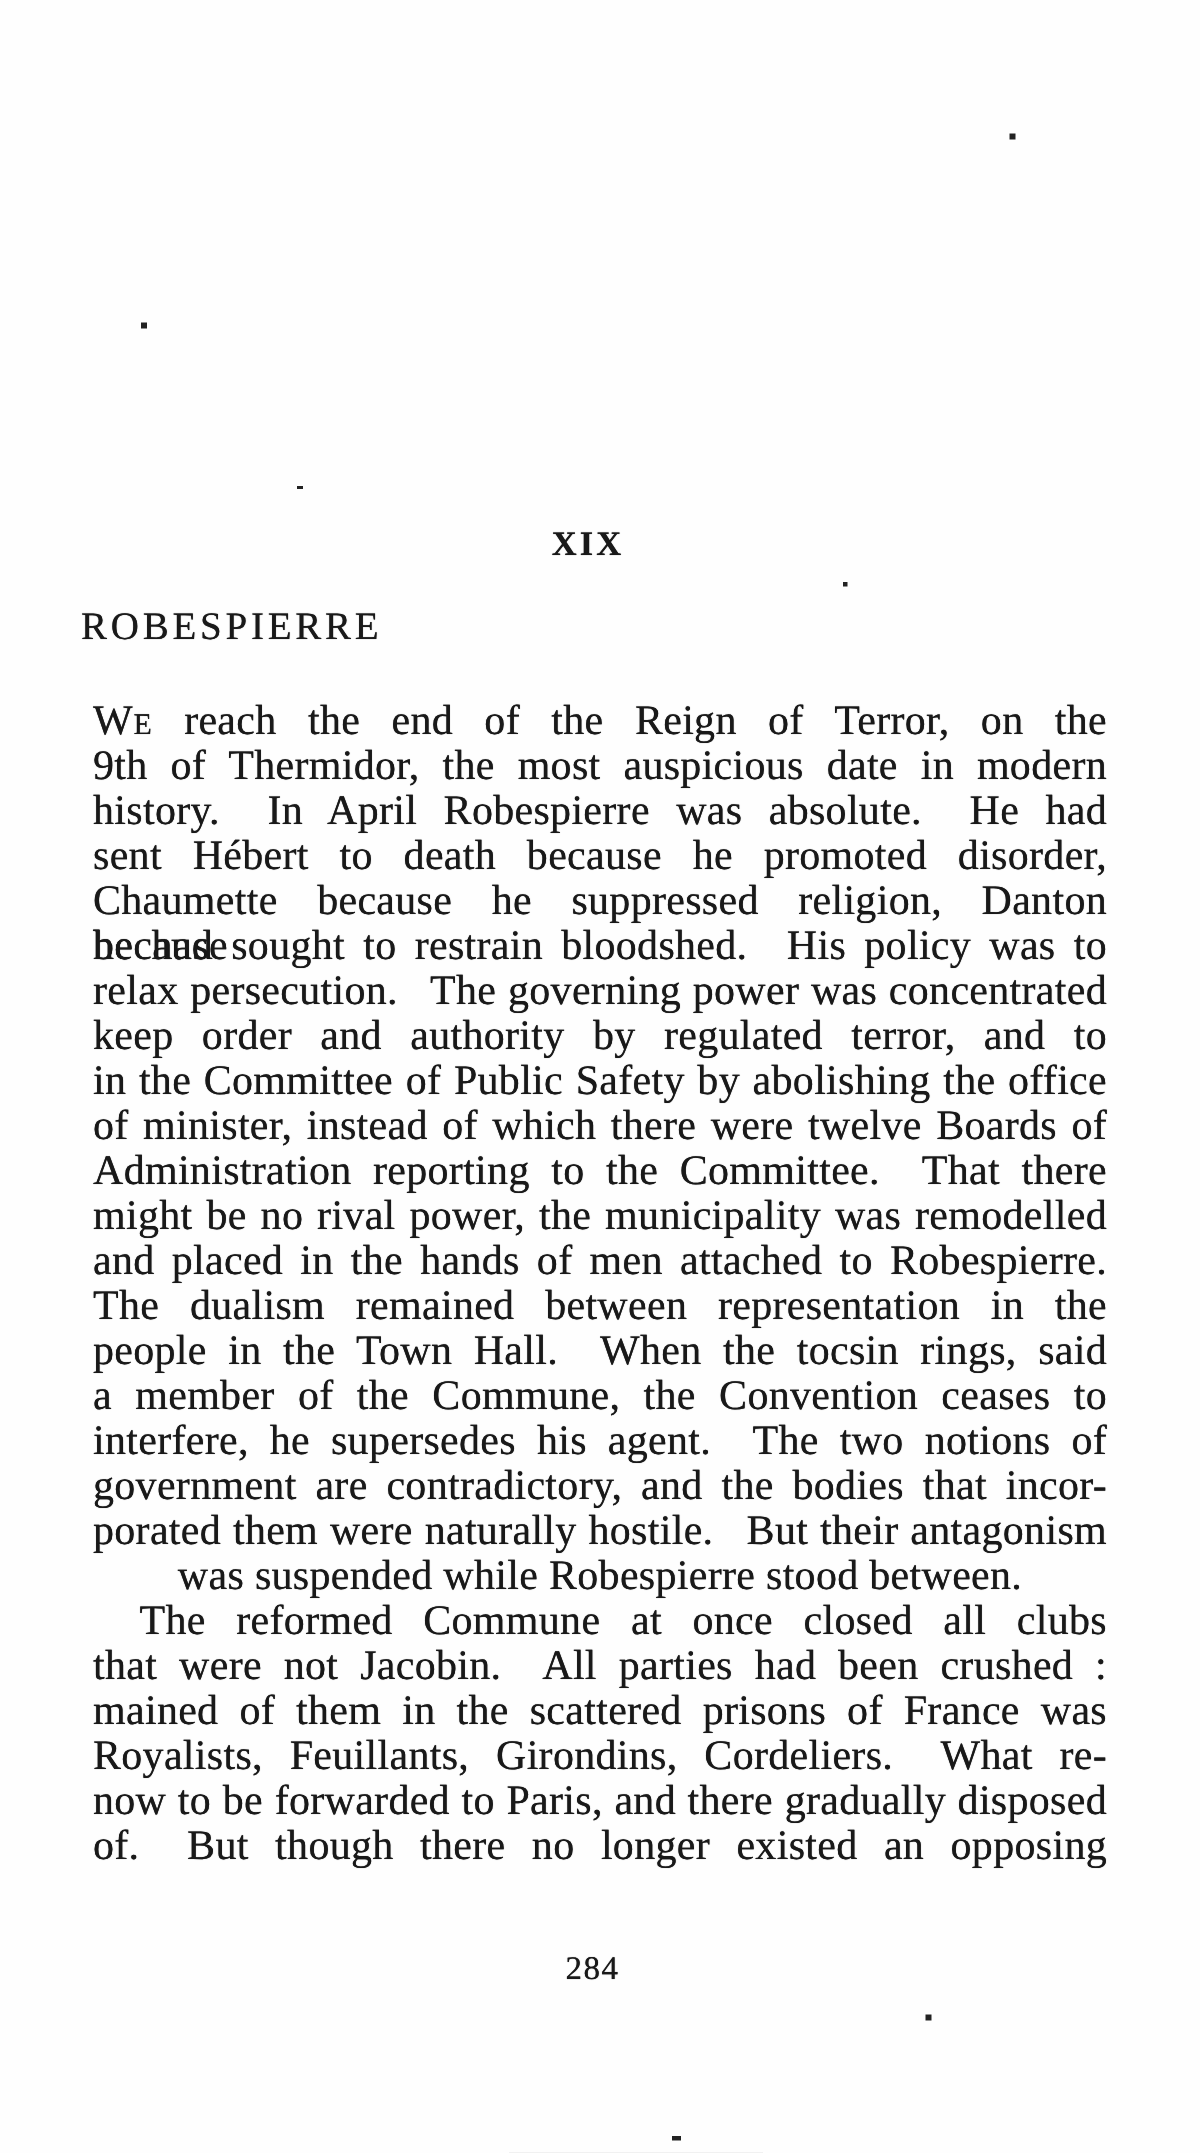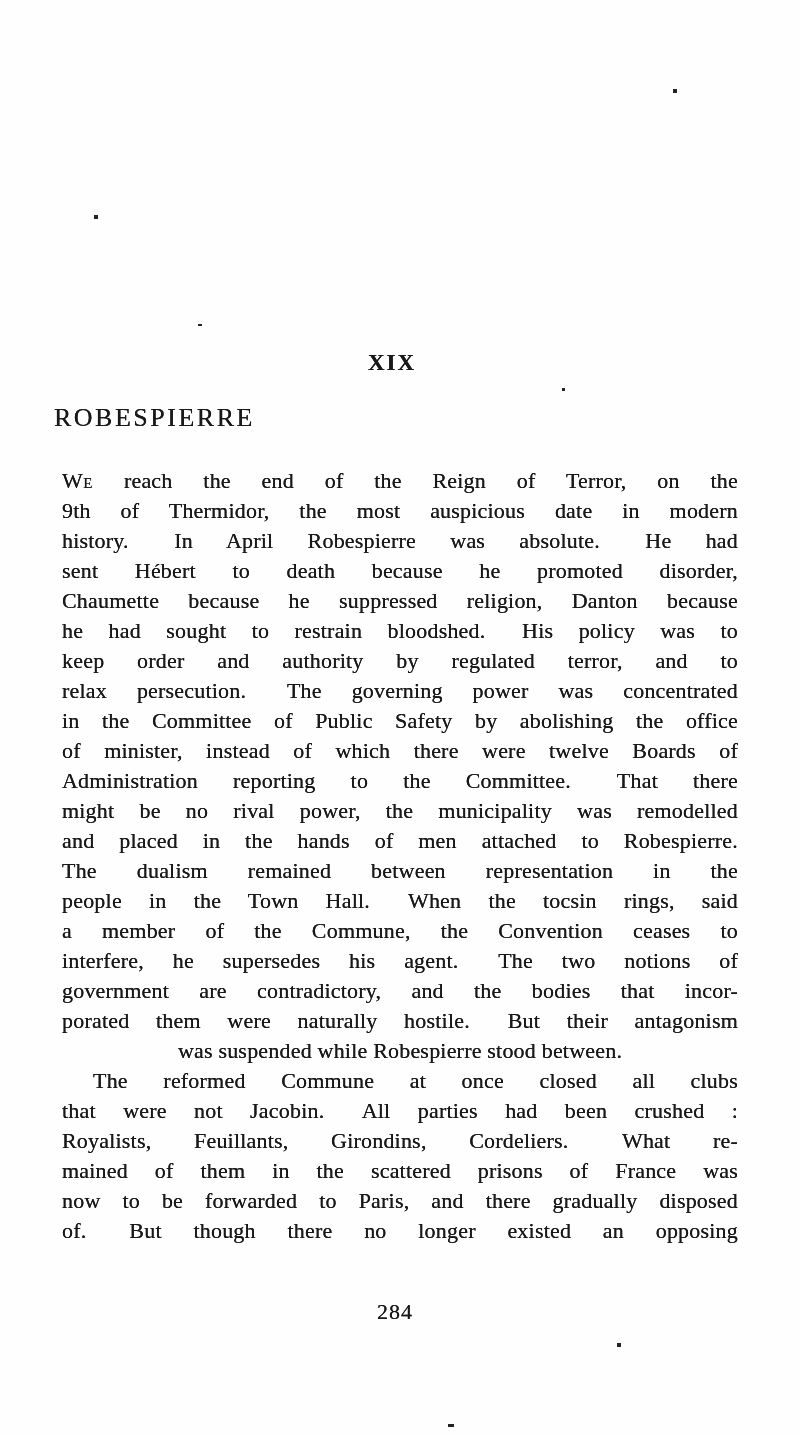--- a/index.html
+++ b/index.html
@@ -41,21 +41,21 @@
   }
   .page-body {
     position: absolute;
     top: 466px;
     left: 62px;
     width: 676px;
   }
   .line {
     height: 30px;
     line-height: 30px;
-    font-size: 22px;
+    font-size: 28px;
     letter-spacing: 0.2px;
     white-space: nowrap;
     text-shadow: 0 0 0.45px #191919;
   }
   .line.justify {
     white-space: normal;
     text-align: justify;
     text-align-last: justify;
     -moz-text-align-last: justify;
   }
@@ -101,37 +101,37 @@
 
   <div class="chapter-title">ROBESPIERRE</div>
 
   <div class="page-body">
       <div class="line justify"><span class="smallcaps">We</span> reach the end of the Reign of Terror, on the</div>
       <div class="line justify">9th of Thermidor, the most auspicious date in modern</div>
       <div class="line justify">history.  In April Robespierre was absolute.  He had</div>
       <div class="line justify">sent Hébert to death because he promoted disorder,</div>
       <div class="line justify">Chaumette because he suppressed religion, Danton because</div>
       <div class="line justify">he had sought to restrain bloodshed.  His policy was to</div>
+      <div class="line justify">relax persecution.  The governing power was concentrated</div>
       <div class="line justify">keep order and authority by regulated terror, and to</div>
-      <div class="line justify">relax persecution.  The governing power was concentrated</div>
       <div class="line justify">in the Committee of Public Safety by abolishing the office</div>
       <div class="line justify">of minister, instead of which there were twelve Boards of</div>
       <div class="line justify">Administration reporting to the Committee.  That there</div>
       <div class="line justify">might be no rival power, the municipality was remodelled</div>
       <div class="line justify">and placed in the hands of men attached to Robespierre.</div>
       <div class="line justify">The dualism remained between representation in the</div>
       <div class="line justify">people in the Town Hall.  When the tocsin rings, said</div>
       <div class="line justify">a member of the Commune, the Convention ceases to</div>
       <div class="line justify">interfere, he supersedes his agent.  The two notions of</div>
       <div class="line justify">government are contradictory, and the bodies that incor-</div>
       <div class="line justify">porated them were naturally hostile.  But their antagonism</div>
       <div class="line no-justify">was suspended while Robespierre stood between.</div>
       <div class="line justify indent">The reformed Commune at once closed all clubs</div>
       <div class="line justify">that were not Jacobin.  All parties had been crushed :</div>
+      <div class="line justify">mained of them in the scattered prisons of France was</div>
       <div class="line justify">Royalists, Feuillants, Girondins, Cordeliers.  What re-</div>
-      <div class="line justify">mained of them in the scattered prisons of France was</div>
       <div class="line justify">now to be forwarded to Paris, and there gradually disposed</div>
       <div class="line justify">of.  But though there no longer existed an opposing</div>
     </div>
 
   <div class="page-number">284</div>
 
 </div>
 
 </body></html>

